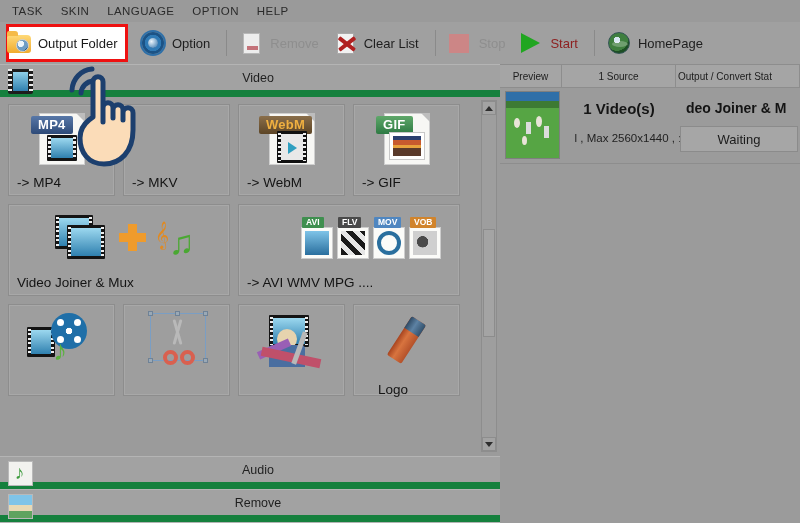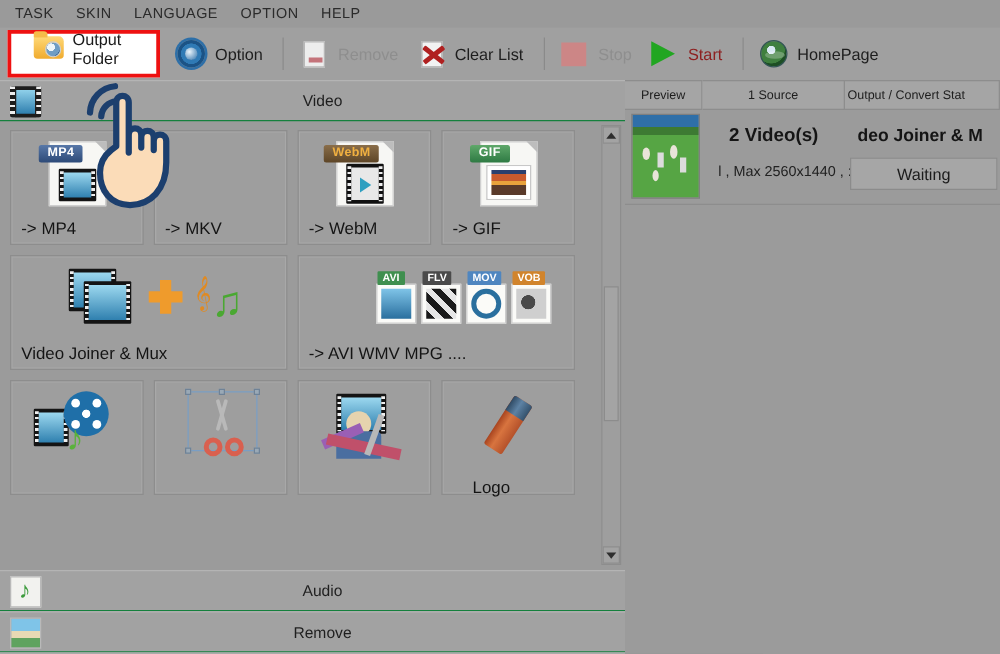--- a/index.html
+++ b/index.html
@@ -64,22 +64,22 @@
     left: 6px; top: 24px;
     width: 122px; height: 38px;
     border: 3px solid #ee1111;
     background: #ffffff;
     z-index: 4;
   }
   .of-btn {
     position: absolute; left: 6px; top: 24px;
     width: 122px; height: 38px;
     z-index: 5;
-    display: flex; 
-    padding-left: 20px;
+    display: flex; align-items: center;
+    padding-left: 0;
     cursor: pointer;
   }
   .of-btn .tb-label { font-size: 13px; color: #1a1a1a; margin-left: 6px; }
 
   
   .ico-folder {
     position:absolute; left:1px; top:5px; width:24px; height:18px;
     background: linear-gradient(#ffd978, #f0ab2e);
     border-radius: 2px 4px 3px 3px;
   }
@@ -148,21 +148,21 @@
   .left-panel {
     position:absolute; left:0; top:64px;
     width:500px; height:459px;
     background:#9b9b9b;
   }
   .cat-bar {
     position:relative;
     height:33px;
     background:#a2a2a2;
     border-top:1px solid #b4b4b4;
-    border-bottom:1px solid #15803d;
+    border-bottom:7px solid #15803d;
     display:flex; align-items:center; justify-content:center;
     cursor:pointer;
     padding-left:16px;
   }
   .cat-bar .cat-label{ font-size:12.5px; color:#1f1f1f; }
   .cat-bar .cat-ico{
     position:absolute; left:8px; top:4px;
     width:25px; height:25px;
   }
   
@@ -217,21 +217,21 @@
   .t-small{ width:107px; height:92px; }
   .t-wide { width:222px; height:92px; }
   .t-q    { width:107px; height:92px; }
 
   .art{ position:absolute; left:0; right:0; top:6px; height:56px; }
 
   
   .ftag{
     position:absolute;
     padding:1px 7px 2px;
-    font-size:10px; font-weight:bold; color:#fff;
+    font-size:13px; font-weight:bold; color:#fff;
     border-radius:2px;
     letter-spacing:.3px;
   }
   .tag-mp4 { background: linear-gradient(#5878a8,#2d4a78); }
   .tag-mkv { background: linear-gradient(#9a9a8e,#7c7c6e); color:#e8c23a; }
   .tag-gif { background: linear-gradient(#5fa86a,#2e7a43); }
   .tag-webm{ background: linear-gradient(#8a6e4a,#5d4526); color:#f0b040; }
 
   .page{
     position:absolute;
@@ -686,21 +686,21 @@
     </div>
 
     <div class="rp-row">
       <div class="thumb">
         <i class="pl" style="left:8px;top:26px;width:6px;height:10px;"></i>
         <i class="pl2" style="left:20px;top:30px;width:5px;height:12px;"></i>
         <i class="pl" style="left:30px;top:24px;width:6px;height:11px;"></i>
         <i class="pl2" style="left:38px;top:34px;width:5px;height:12px;"></i>
         <i class="pl" style="left:16px;top:44px;width:5px;height:9px;"></i>
       </div>
-      <div class="src-count">2 Video(s)</div>
+      <div class="src-count">1 Video(s)</div>
       <div class="src-meta">l , Max 2560x1440 , :</div>
       <div class="out-name">deo Joiner &amp; M</div>
       <div class="status-btn">Waiting</div>
     </div>
   </div>
 
   <div class="hand">
     <svg width="118" height="112" viewBox="0 0 118 112">
       <g fill="none" stroke="#1c3f6e" stroke-width="5" stroke-linecap="round">
         <path d="M10 30 A22 22 0 0 1 30 9"></path>

